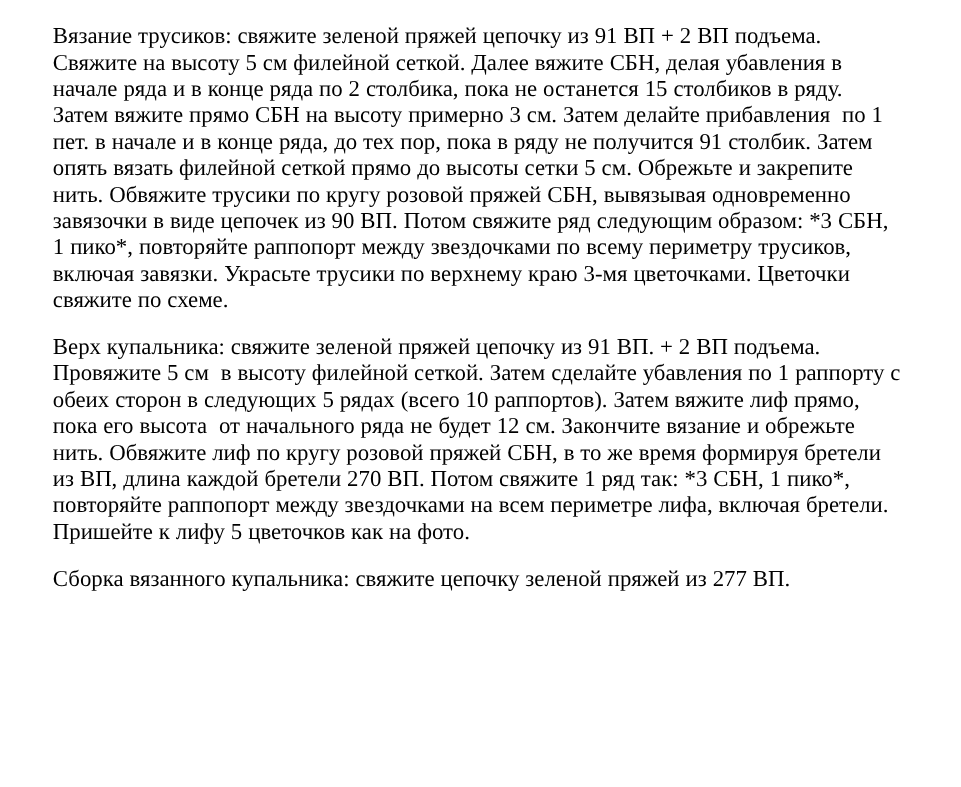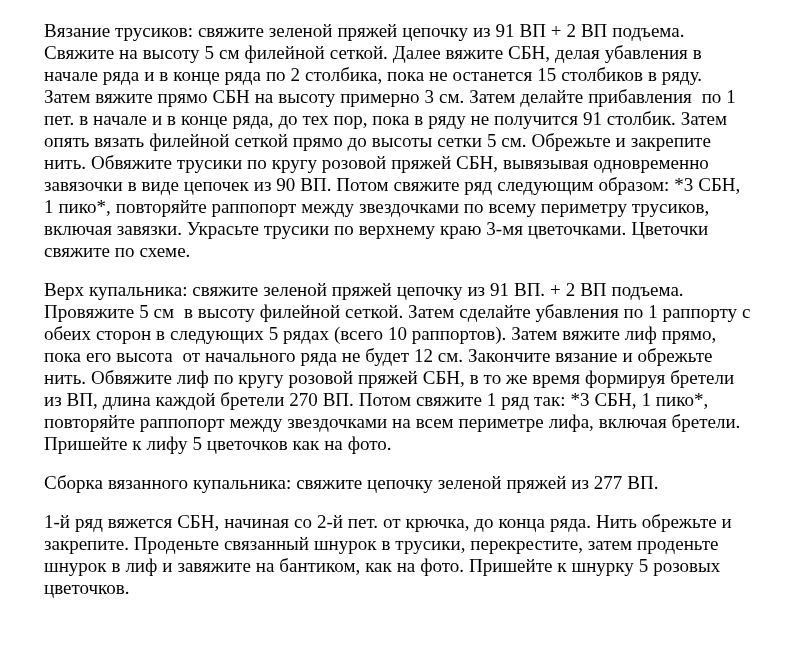--- a/index.html
+++ b/index.html
@@ -49,17 +49,13 @@
 Провяжите 5 см  в высоту филейной сеткой. Затем сделайте убавления по 1 раппорту с
 обеих сторон в следующих 5 рядах (всего 10 раппортов). Затем вяжите лиф прямо,
 пока его высота  от начального ряда не будет 12 см. Закончите вязание и обрежьте
 нить. Обвяжите лиф по кругу розовой пряжей СБН, в то же время формируя бретели
 из ВП, длина каждой бретели 270 ВП. Потом свяжите 1 ряд так: *3 СБН, 1 пико*,
 повторяйте раппопорт между звездочками на всем периметре лифа, включая бретели.
 Пришейте к лифу 5 цветочков как на фото.</p>
 
   <p class="para">Сборка вязанного купальника: свяжите цепочку зеленой пряжей из 277 ВП.</p>
 
-  <p class="para">1-й ряд вяжется СБН, начиная со 2-й пет. от крючка, до конца ряда. Нить обрежьте и
-закрепите. Проденьте связанный шнурок в трусики, перекрестите, затем проденьте
-шнурок в лиф и завяжите на бантиком, как на фото. Пришейте к шнурку 5 розовых
-цветочков.</p>
 </div>
 
 </body></html>

